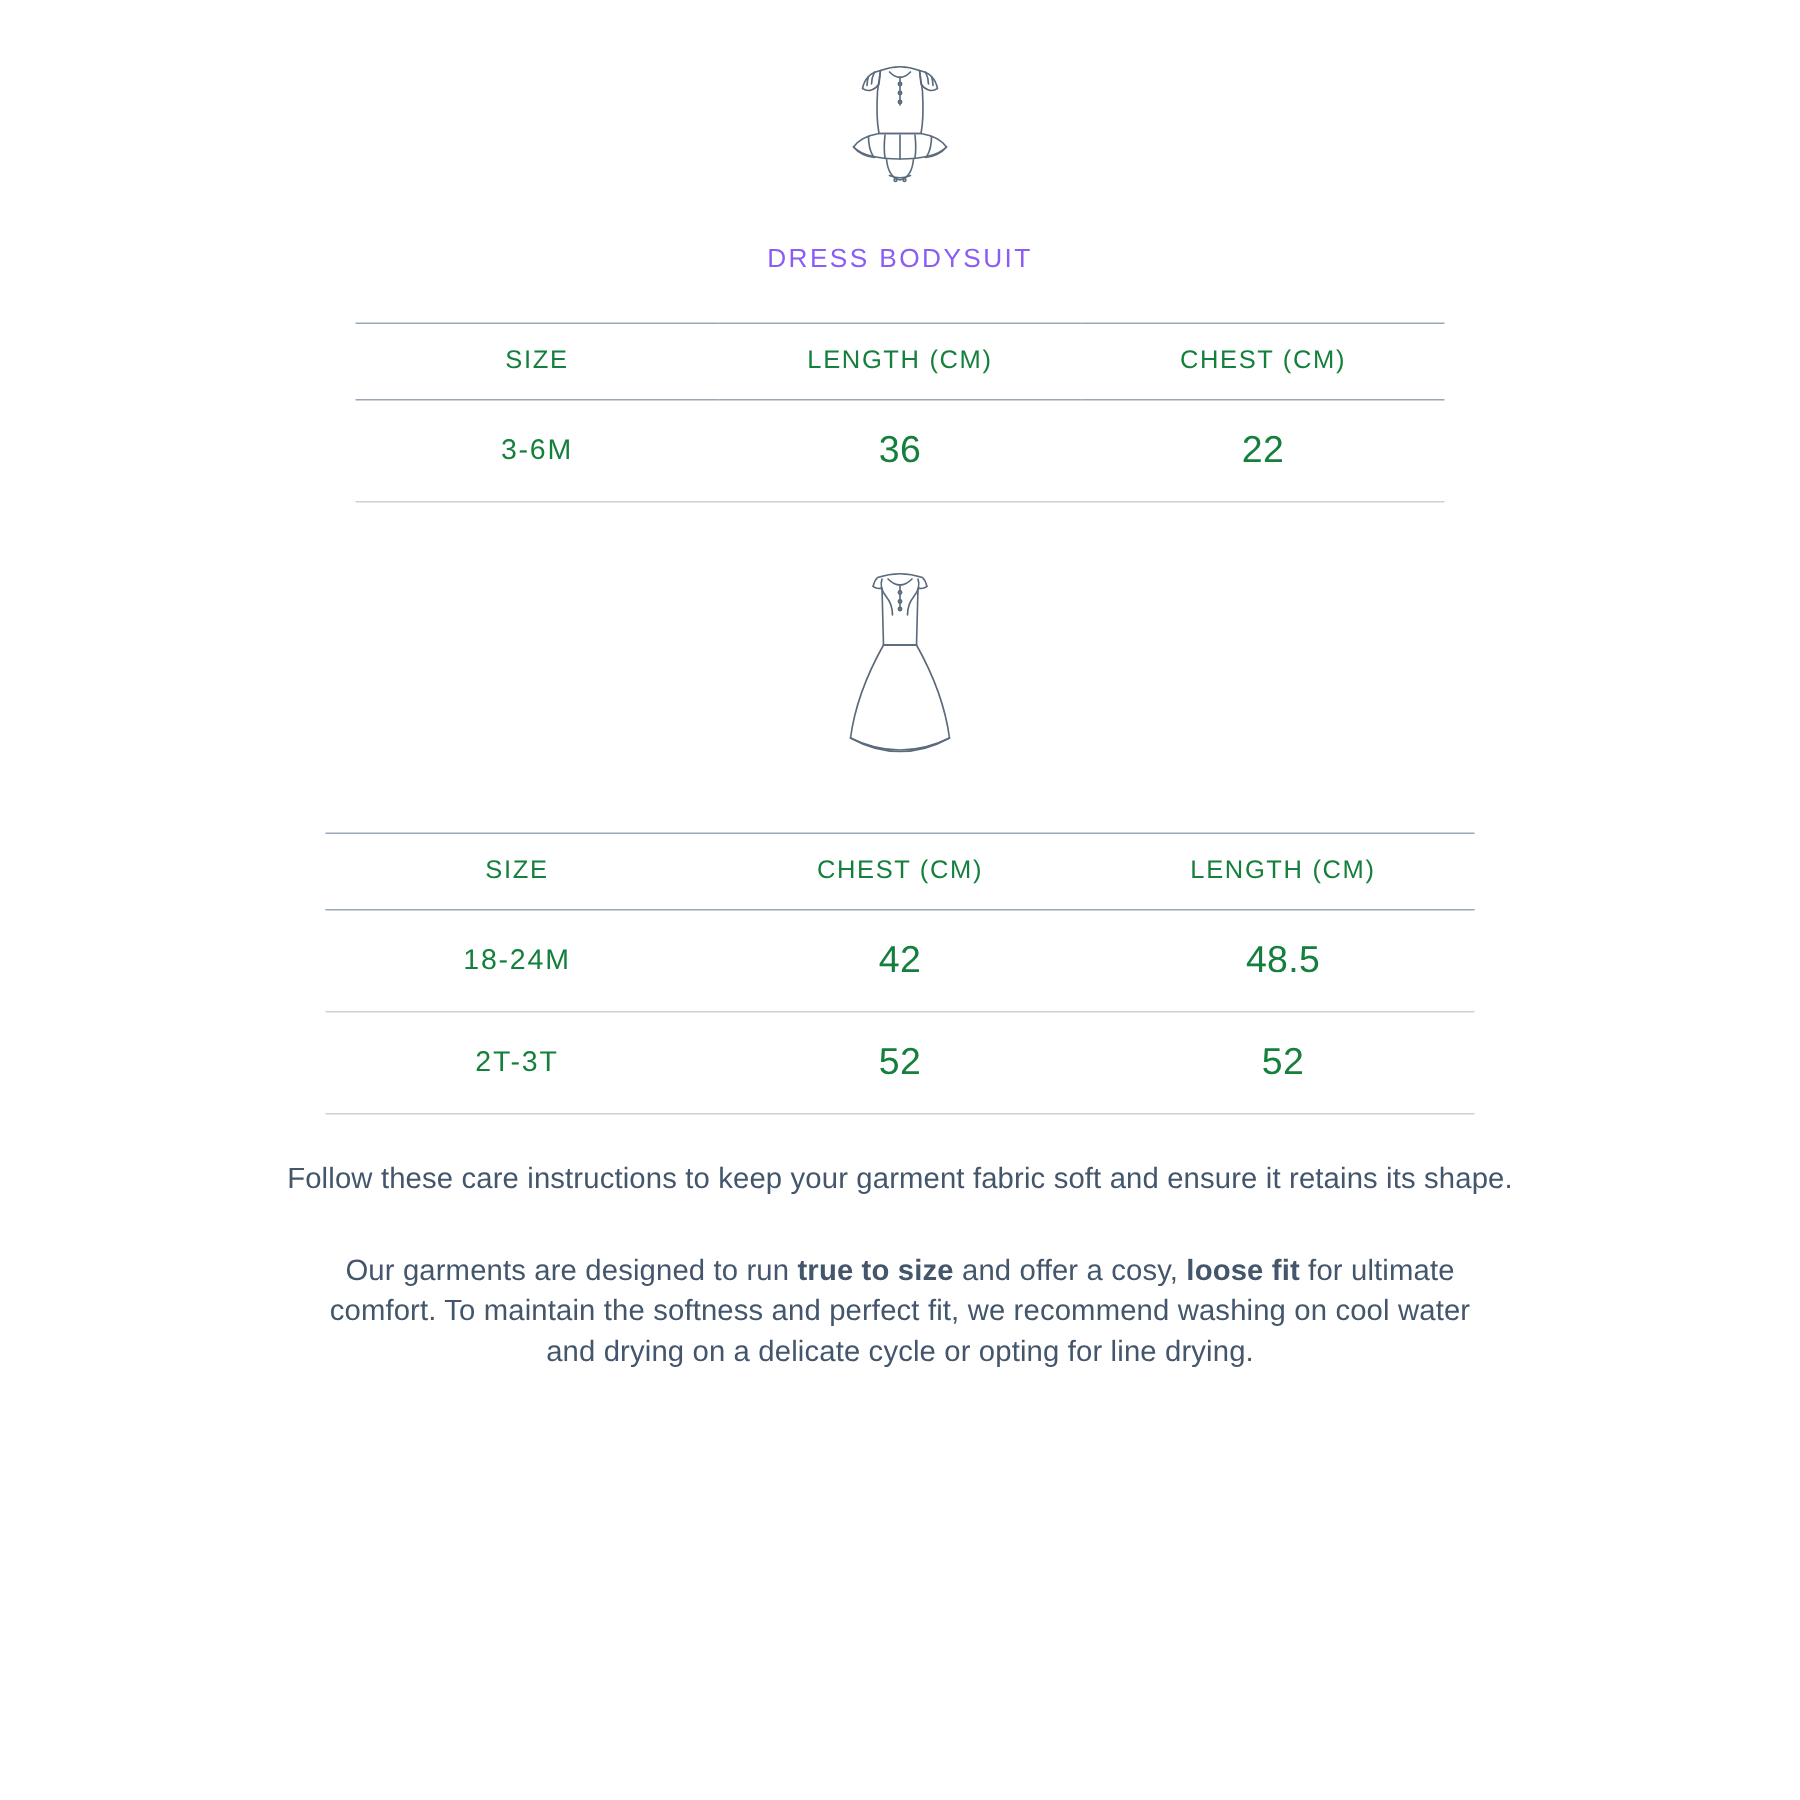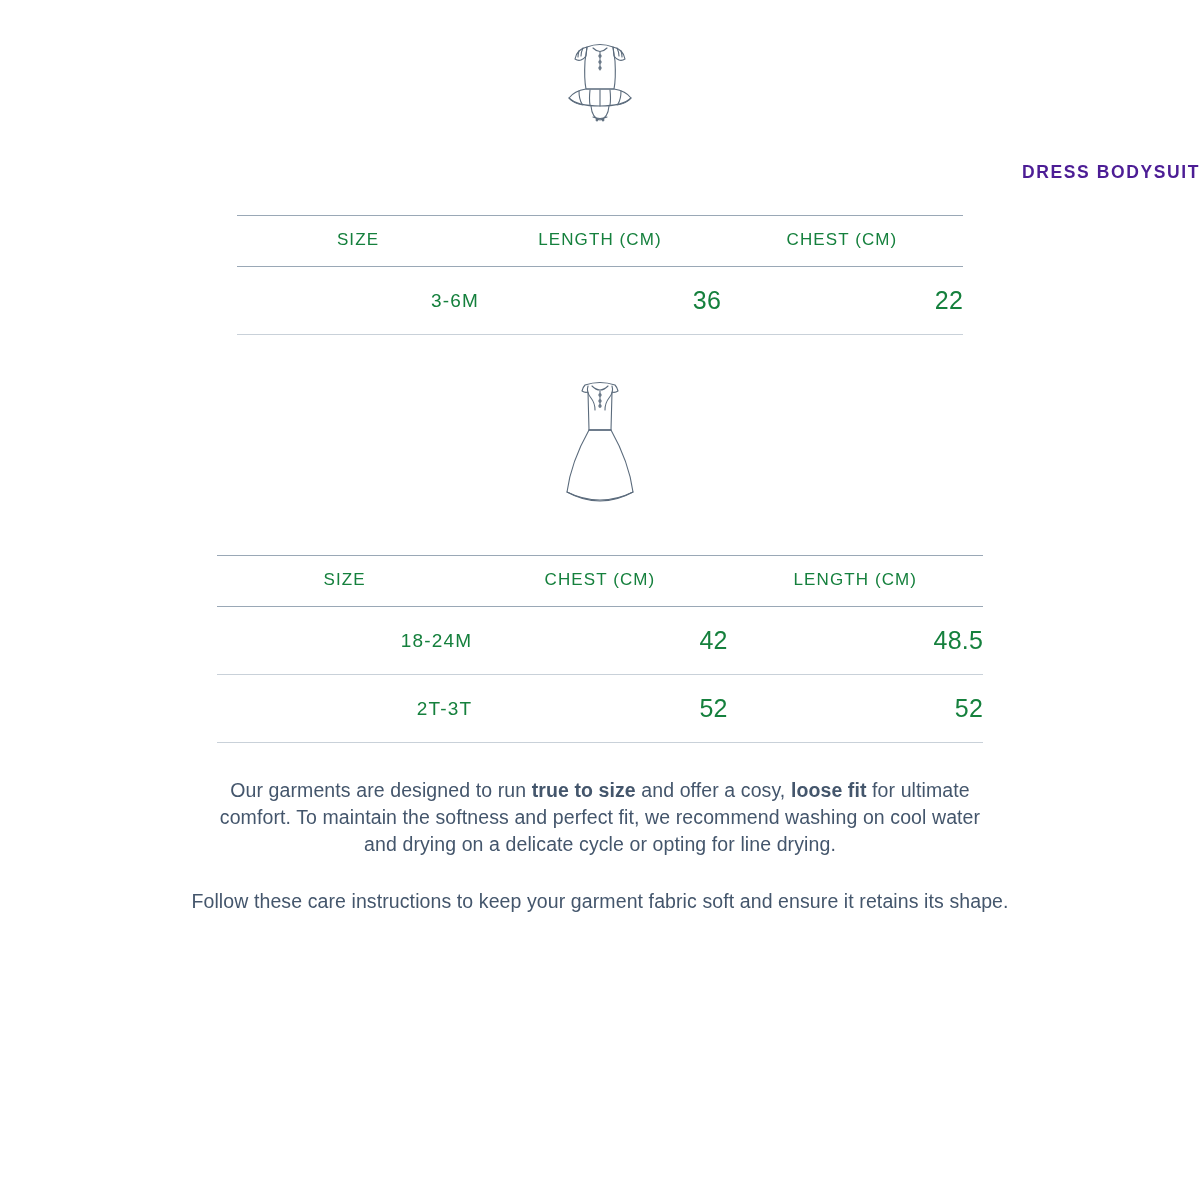--- a/index.html
+++ b/index.html
@@ -27,25 +27,25 @@
   .section-2 { padding-top: 40px; }
 
   .illustration-wrap {
     display: flex;
     justify-content: center;
     align-items: flex-end;
   }
   .illustration-wrap svg { display: block; }
 
   .section-title {
-    text-align: right;
+    text-align: center;
     font-size: 17.5px;
     letter-spacing: 1.6px;
-    font-weight: 700;
-    color: #4c1d95;
+    font-weight: 400;
+    color: #8b5cf6;
     margin-top: 18px;
   }
   .section-title.dress { margin-top: 22px; }
 
   
   table {
     border-collapse: collapse;
     margin: 0 auto;
     font-weight: 400;
   }
@@ -71,21 +71,21 @@
     font-size: 25px;
     letter-spacing: 0.2px;
     padding: 19px 0 19px 0;
   }
   table.size-table-1 td.size-cell,
   table.size-table-2 td.size-cell {
     letter-spacing: 1.2px;
     font-size: 19px;
   }
   .head-row th { border-top: 1px solid #9aa8b6; border-bottom: 1px solid #9aa8b6; }
-  .body-row td { border-bottom: 1px solid #c9d1d9; text-align: right; }
+  .body-row td { border-bottom: 1px solid #c9d1d9; }
   .body-row.last td { border-bottom: 1px solid #c9d1d9; }
 
   .col-size   { width: 33.33%; }
   .col-mid    { width: 33.33%; }
   .col-last   { width: 33.33%; }
 
   
   .care {
     width: 790px;
     margin: 34px auto 0 auto;
@@ -209,19 +209,19 @@
         </tr>
         <tr class="body-row last">
           <td class="size-cell">2T-3T</td>
           <td>52</td>
           <td>52</td>
         </tr>
       </tbody>
     </table>
   </div>
 
+  <div class="care second">Follow these care instructions to keep your garment fabric soft and ensure it retains its shape.</div>
+
   <div class="care">
     <span>Our garments are designed to run </span><b>true to size</b><span> and offer a cosy, </span><b>loose fit</b><span> for ultimate comfort. To maintain the softness and perfect fit, we recommend washing on cool water and drying on a delicate cycle or opting for line drying.</span>
   </div>
 
-  <div class="care second">Follow these care instructions to keep your garment fabric soft and ensure it retains its shape.</div>
-
 </div>
 
 </body></html>

